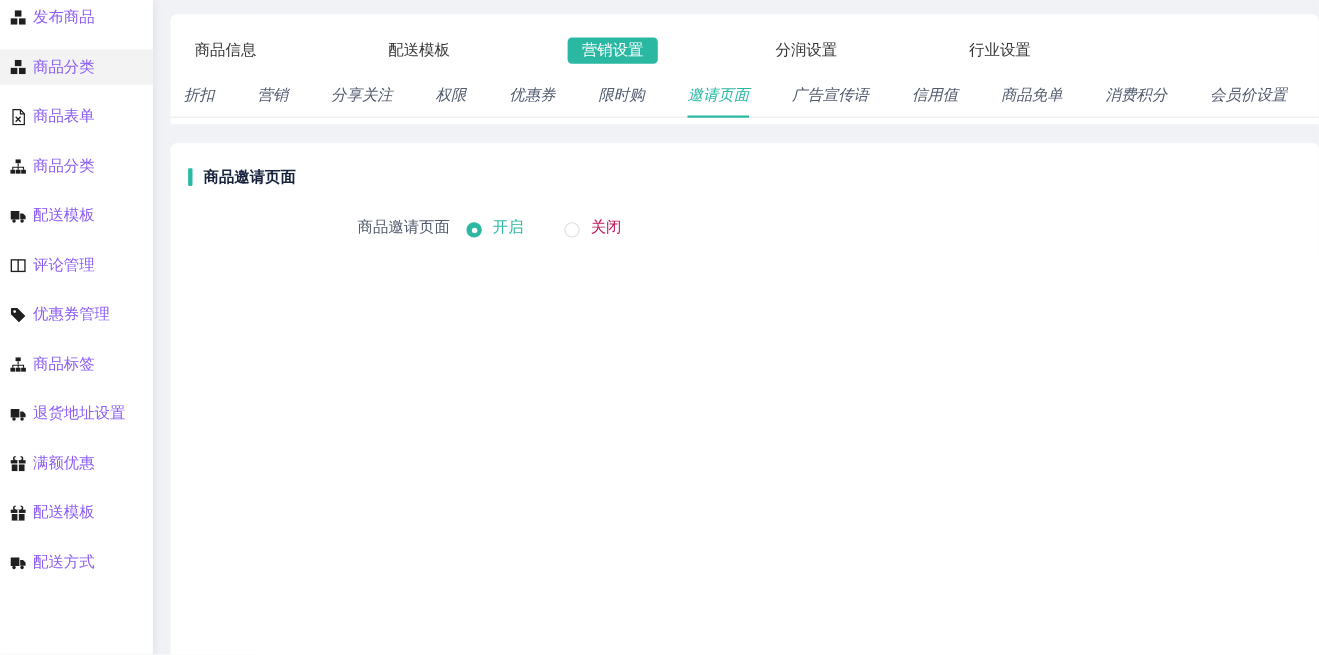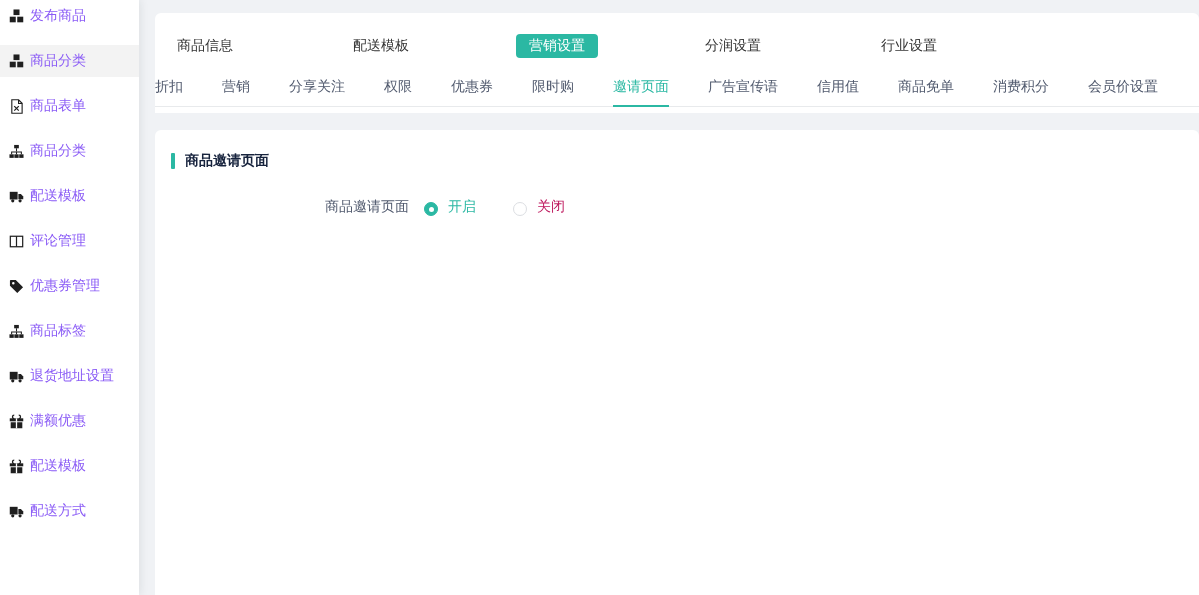--- a/index.html
+++ b/index.html
@@ -47,21 +47,21 @@
   .tab1{
     margin-right:72px;color:#333;cursor:pointer;white-space:nowrap;
   }
   .tab1.active{
     background:var(--accent);color:#fff;
     padding:0 13px;margin-left:-13px;margin-right:59px;
     height:24px;display:flex;align-items:center;border-radius:4px;
   }
   .tabs-secondary-wrap{
     margin-top:4px;border-bottom:1px solid var(--divider);
-    display:flex;height:38px;
+    padding-left:12px;display:flex;height:38px;font-style:italic;
   }
   .tab2{
     height:38px;display:flex;align-items:center;margin-right:39px;
     color:#515a6e;cursor:pointer;white-space:nowrap;
     border-bottom:2px solid transparent;
   }
   .tab2.active{color:var(--accent);border-bottom-color:var(--accent);}
 
   .content-card{
     margin-top:17px;flex:1;background:var(--card-bg);

